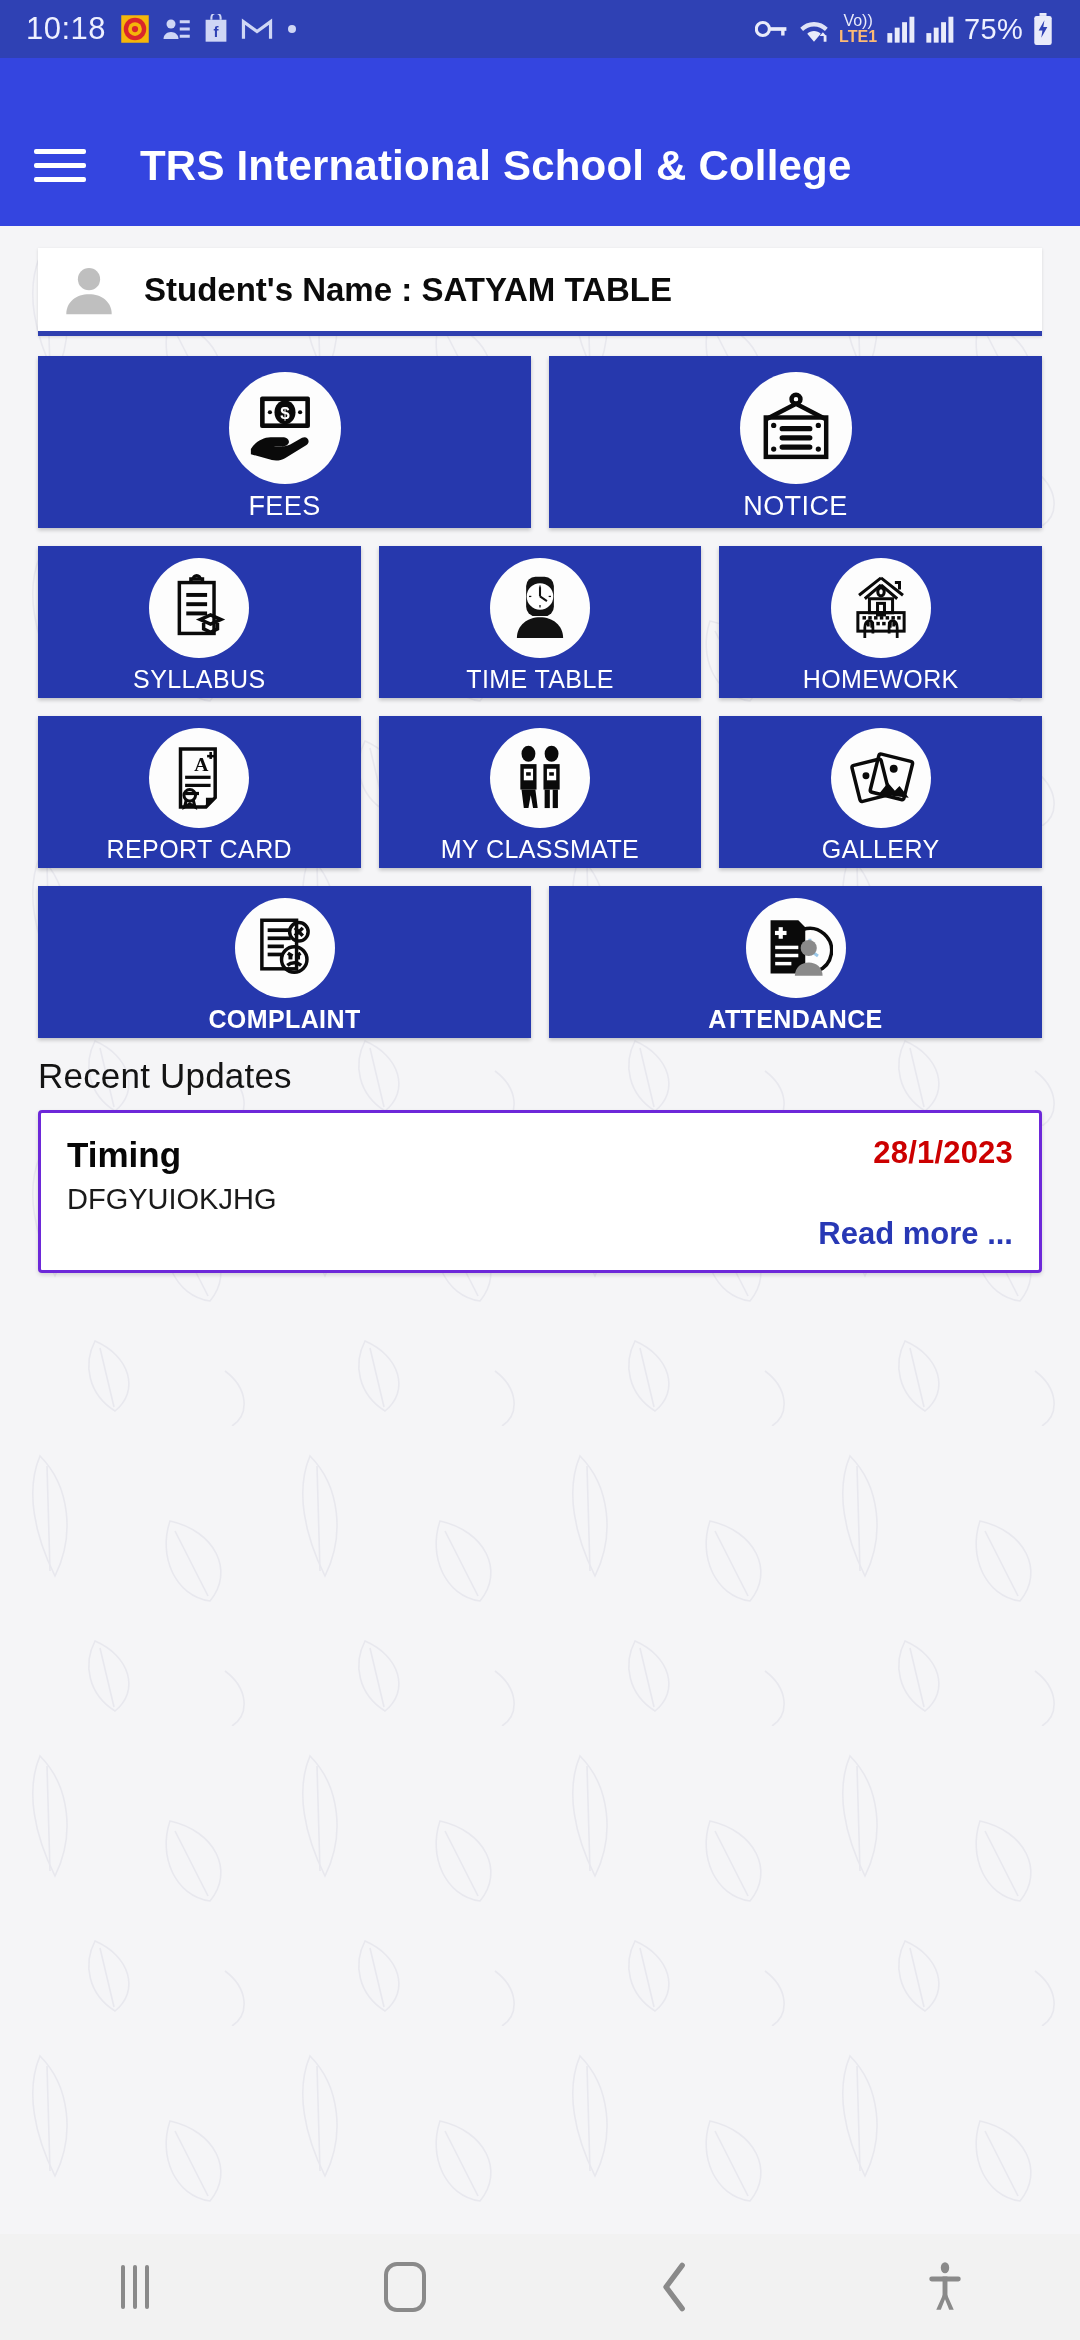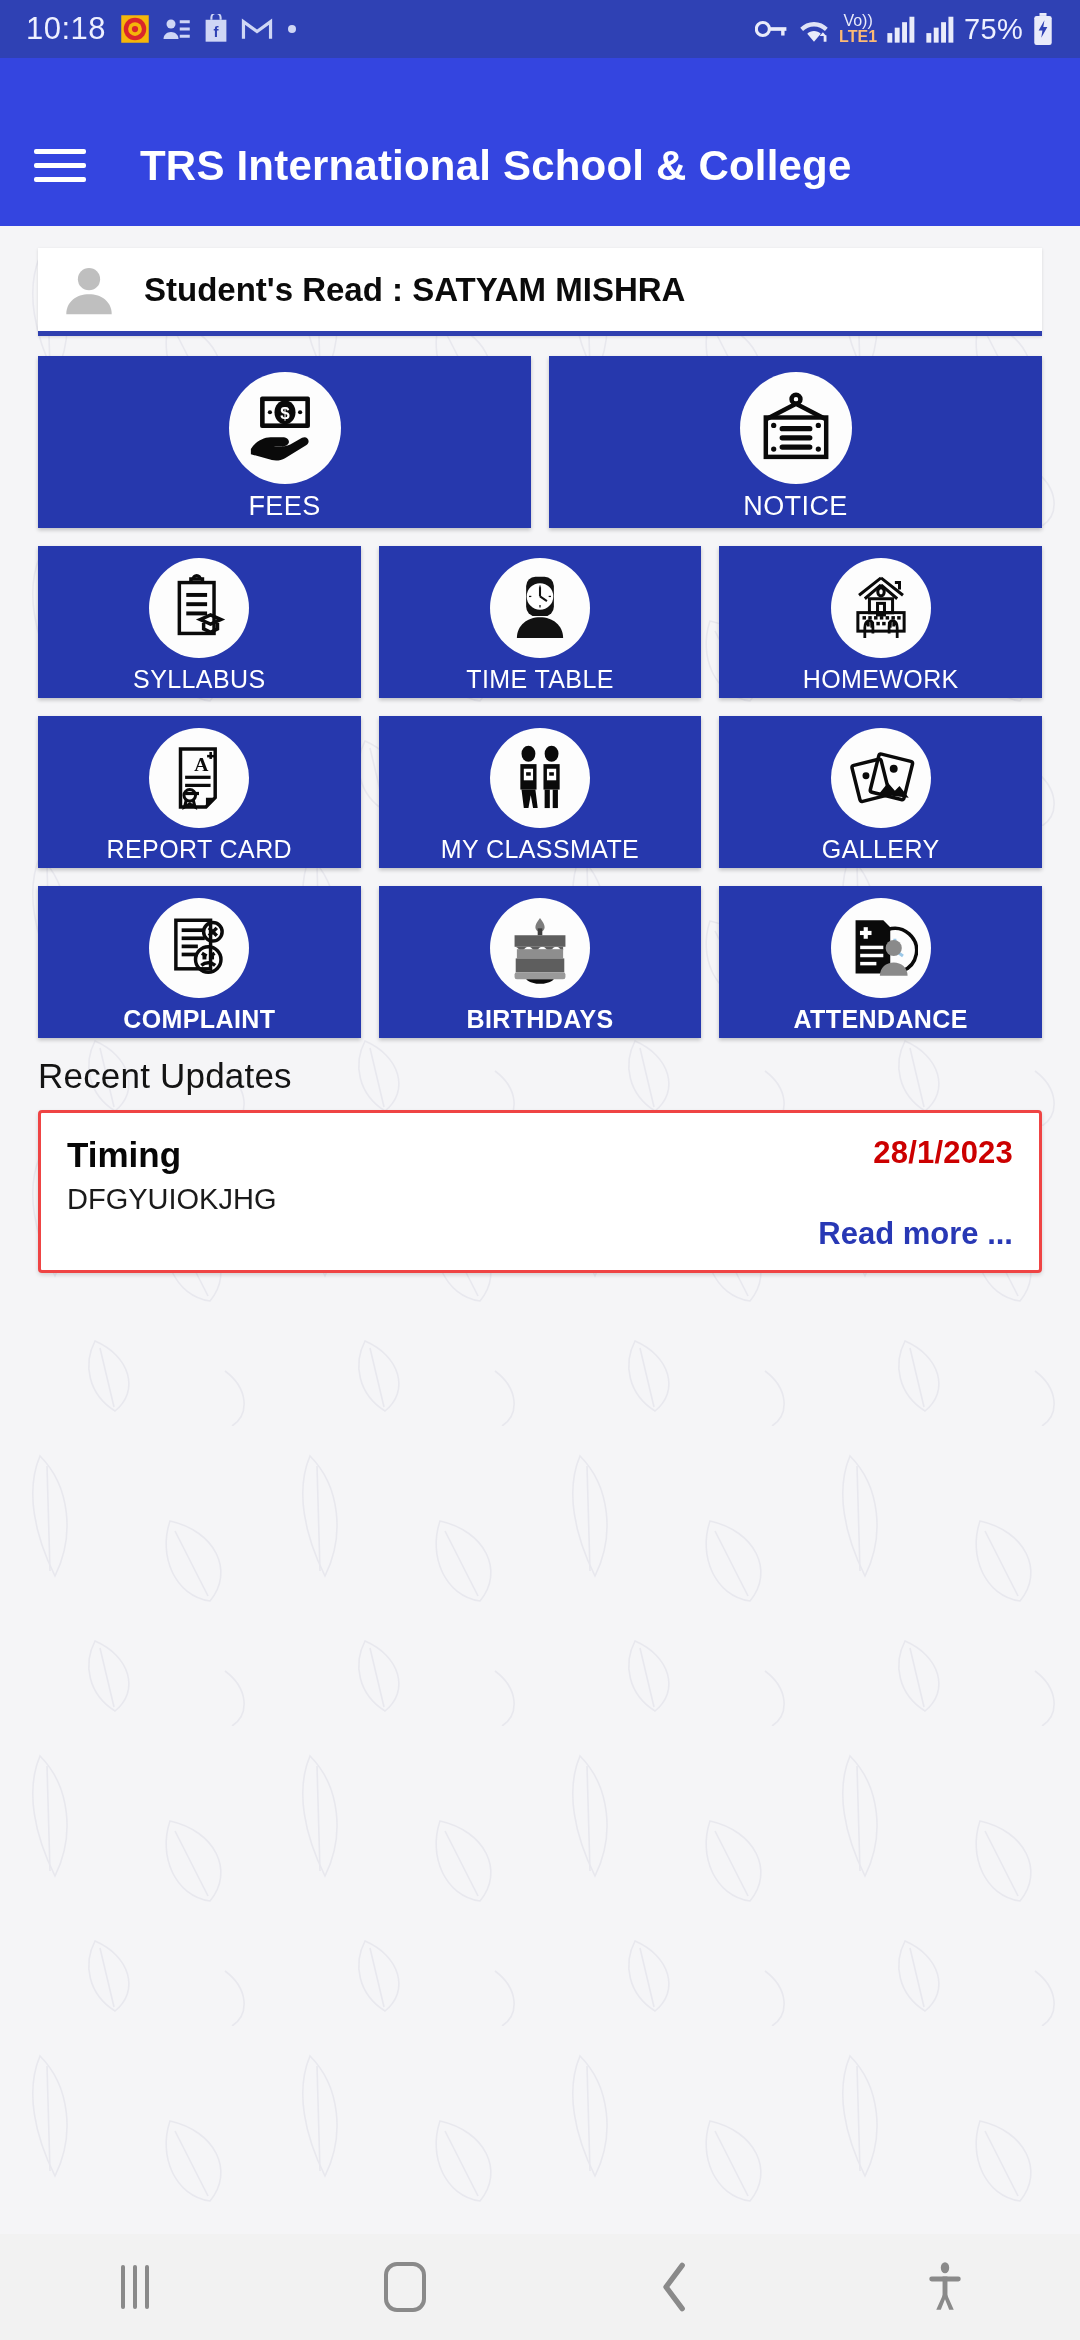--- a/index.html
+++ b/index.html
@@ -82,21 +82,21 @@
   }
   .row-b .tile-label{ font-size:25px; }
   .tile-label.bold{ font-weight:700; }
 
   
   .section-title{
     font-size:35px; color:#141414; font-weight:400;
     margin:16px 0 14px 0; letter-spacing:.2px;
   }
   .update-card{
-    background:#fff; border:3px solid #ef4444; border-radius:4px;
+    background:#fff; border:3px solid #6d28d9; border-radius:4px;
     padding:22px 26px 18px 26px; box-shadow:0 2px 4px rgba(0,0,0,.14);
   }
   .upd-top{ display:flex; align-items:flex-start; justify-content:space-between; }
   .upd-title{ font-size:35px; font-weight:700; color:#070707; }
   .upd-date{ font-size:31px; font-weight:700; color:#cc0000; letter-spacing:.2px; }
   .upd-body{ font-size:29px; color:#1a1a1a; margin-top:8px; font-weight:400;}
   .upd-more{
     text-align:right; font-size:31px; font-weight:700; color:#2838b5;
     cursor:pointer;
   }
@@ -210,21 +210,21 @@
     <rect width="1080" height="2008" fill="url(#leaf)"></rect>
   </svg>
 
   <div class="inner">
 
     <div class="student-card">
       <svg class="avatar" viewBox="0 0 24 24" fill="#bfbfbf">
         <circle cx="12" cy="7.5" r="4.6"></circle>
         <path d="M2.6 22c0-5.1 4.2-8.2 9.4-8.2s9.4 3.1 9.4 8.2z"></path>
       </svg>
-      <div class="student-name">Student's Read : SATYAM MISHRA</div>
+      <div class="student-name">Student's Name : SATYAM TABLE</div>
     </div>
 
     <div class="grid">
 
       <div class="row row-a">
         <div class="tile">
           <div class="circle">
             <svg width="84" height="84" viewBox="0 0 64 64">
               <g fill="#0a0a0a">
                 <rect x="13" y="8" width="38" height="24" rx="1.5"></rect>
@@ -428,35 +428,20 @@
               </g>
               <g fill="#0a0a0a">
                 <rect x="35" y="38.5" width="3.4" height="3.4"></rect>
                 <rect x="41.6" y="38.5" width="3.4" height="3.4"></rect>
               </g>
             </svg>
           </div>
           <div class="tile-label bold">COMPLAINT</div>
         </div>
 
-        <div class="tile">
-          <div class="circle">
-            <svg width="74" height="74" viewBox="0 0 64 64">
-              <path d="M32 6c2.5 3.5 4 5.5 4 8a4 4 0 0 1-8 0c0-2.5 1.5-4.5 4-8z" fill="#7d7d7d"></path>
-              <rect x="30" y="15" width="4" height="6" fill="#3d3d3d"></rect>
-              <path d="M10 21h44v10H10z" fill="#5e5e5e"></path>
-              <path d="M10 31c3 0 3 3 6 3s3-3 6-3 3 3 6 3 3-3 6-3 3 3 6 3 3-3 6-3 3 3 6 3v-3H10z" fill="#5e5e5e"></path>
-              <rect x="12" y="33" width="40" height="8" fill="#8e8e8e"></rect>
-              <rect x="11" y="41" width="42" height="12" fill="#5e5e5e"></rect>
-              <rect x="10" y="53" width="44" height="6" rx="2" fill="#9a9a9a"></rect>
-              <path d="M20 59h24c-3 3-8 4-12 4s-9-1-12-4z" fill="#0a0a0a"></path>
-            </svg>
-          </div>
-          <div class="tile-label bold">BIRTHDAYS</div>
-        </div>
 
         <div class="tile">
           <div class="circle">
             <svg width="74" height="74" viewBox="0 0 64 64">
               <path d="M10 8h24l6 6v40H10z" fill="#0a0a0a"></path>
               <g fill="#fff">
                 <rect x="17" y="14" width="3.6" height="10"></rect>
                 <rect x="13.8" y="17.2" width="10" height="3.6"></rect>
                 <rect x="14" y="30" width="20" height="3"></rect>
                 <rect x="14" y="37" width="20" height="3"></rect>

